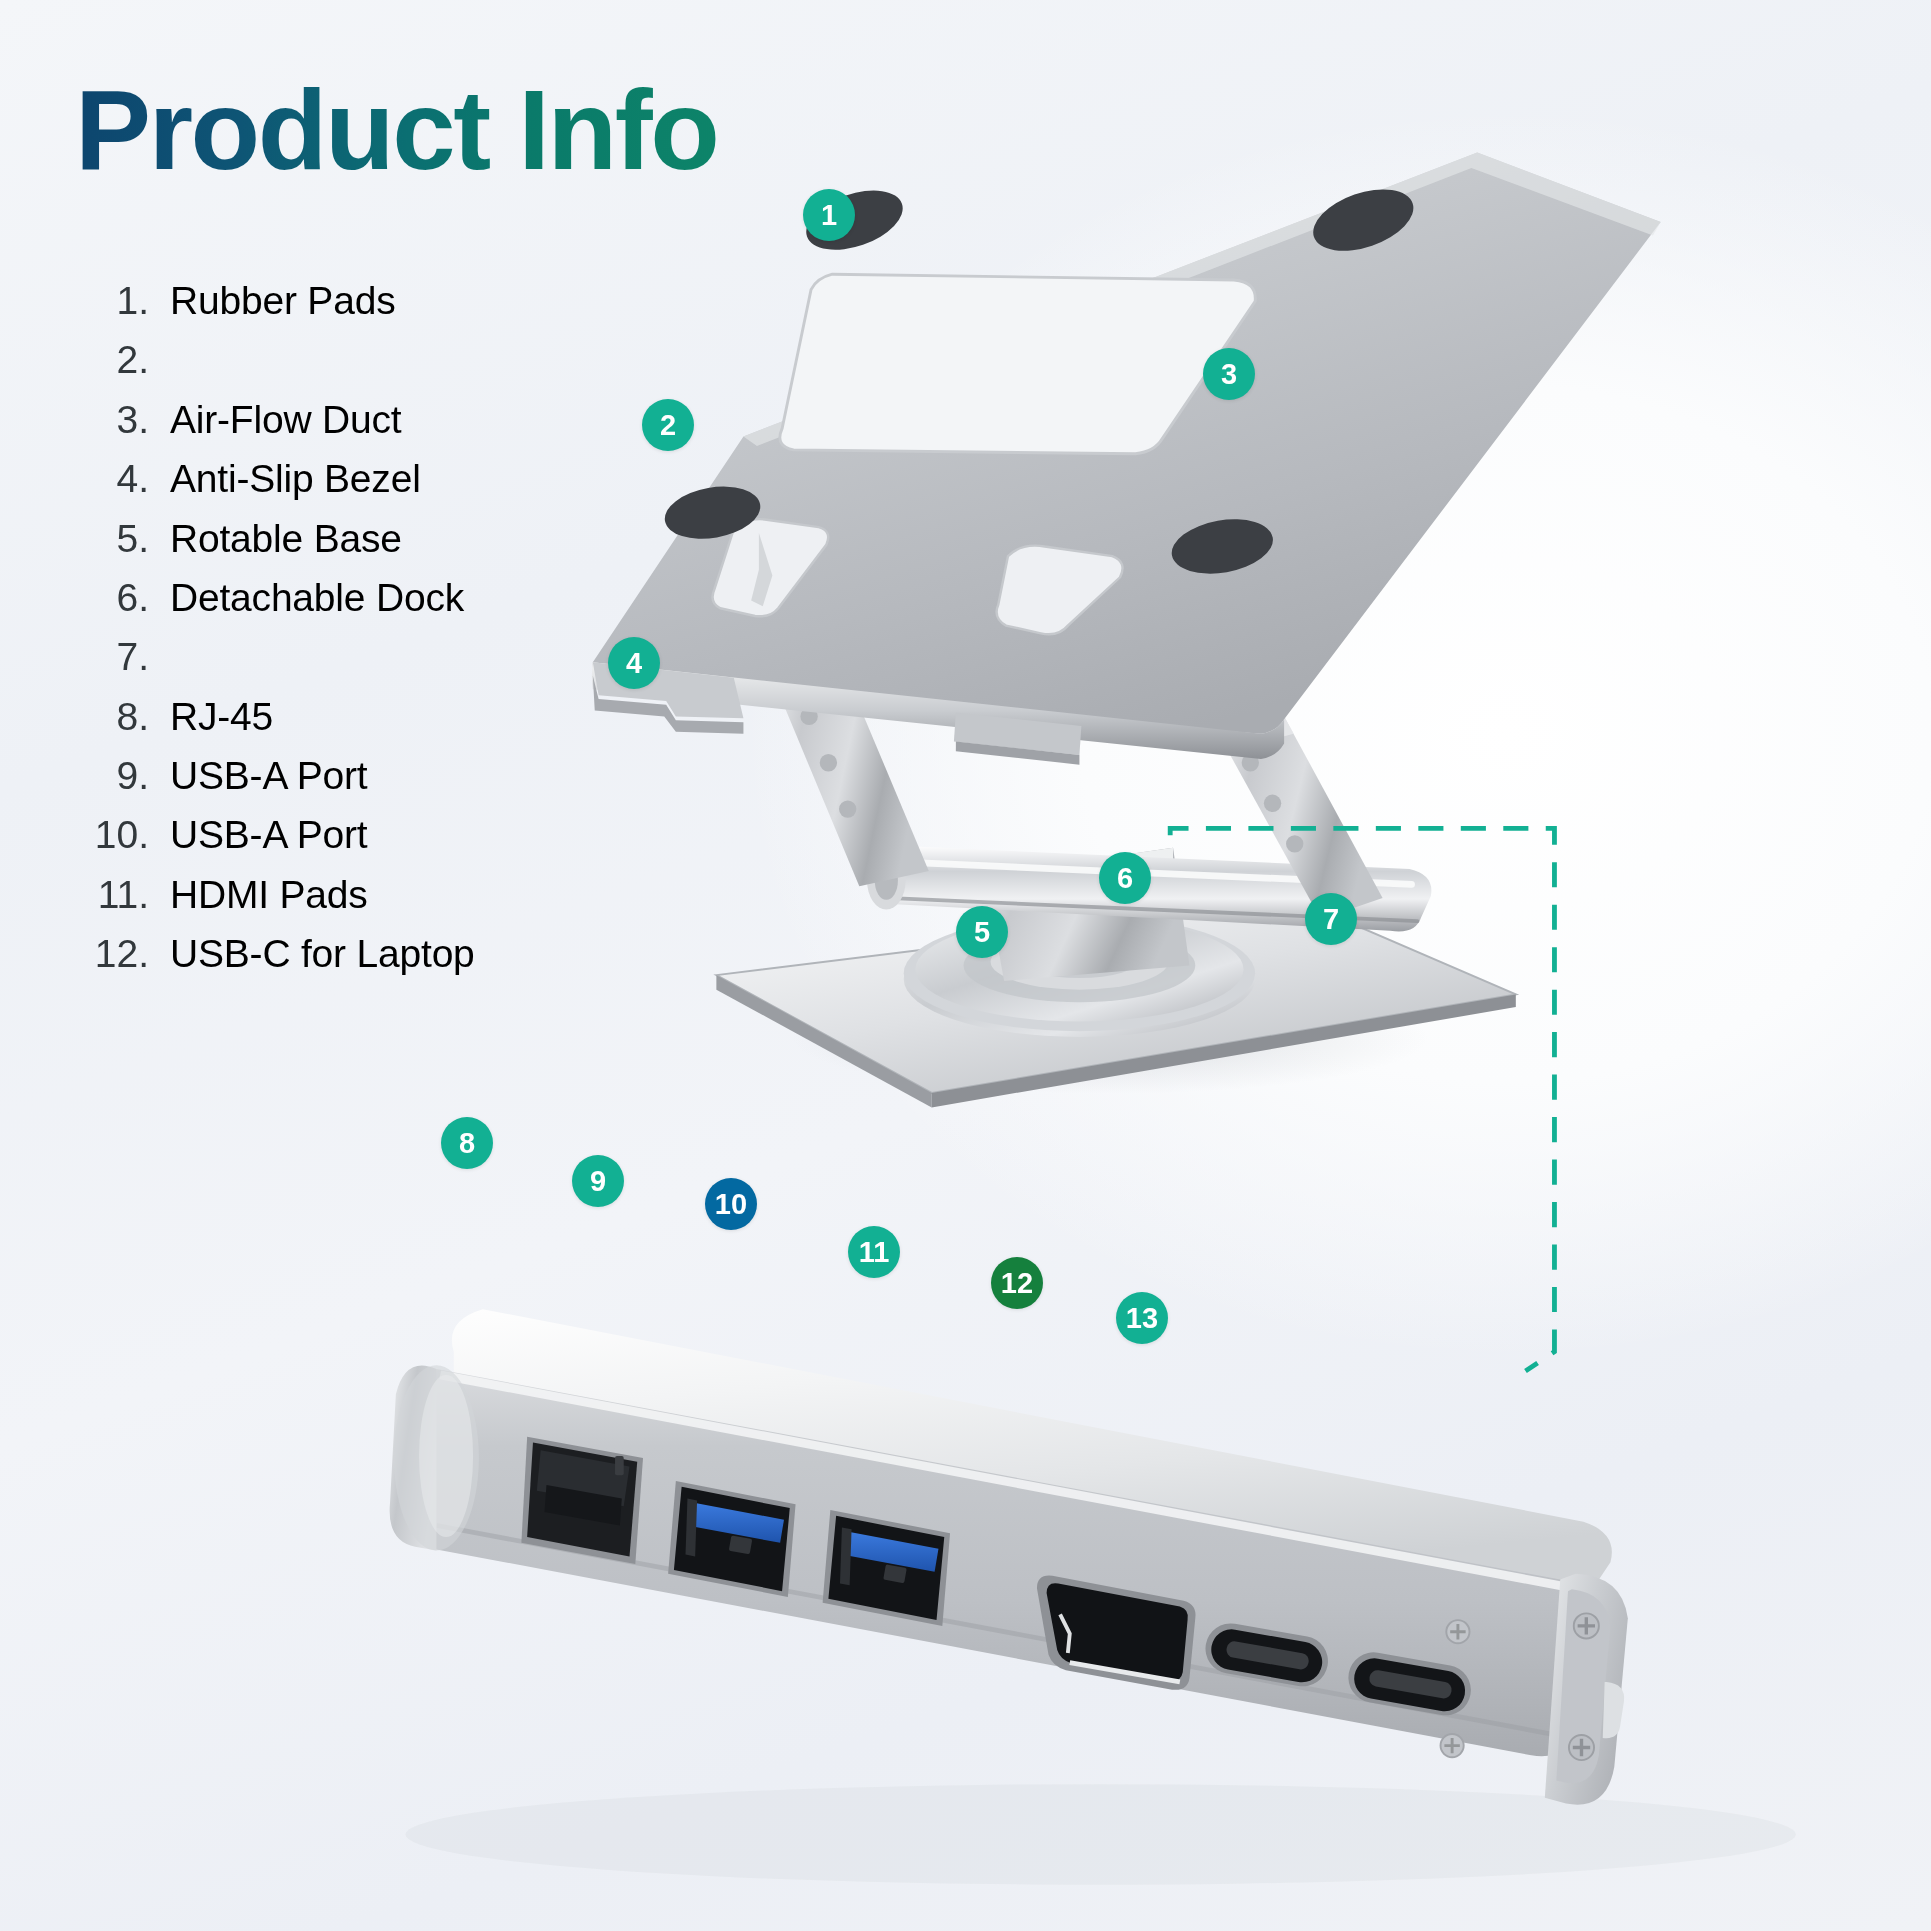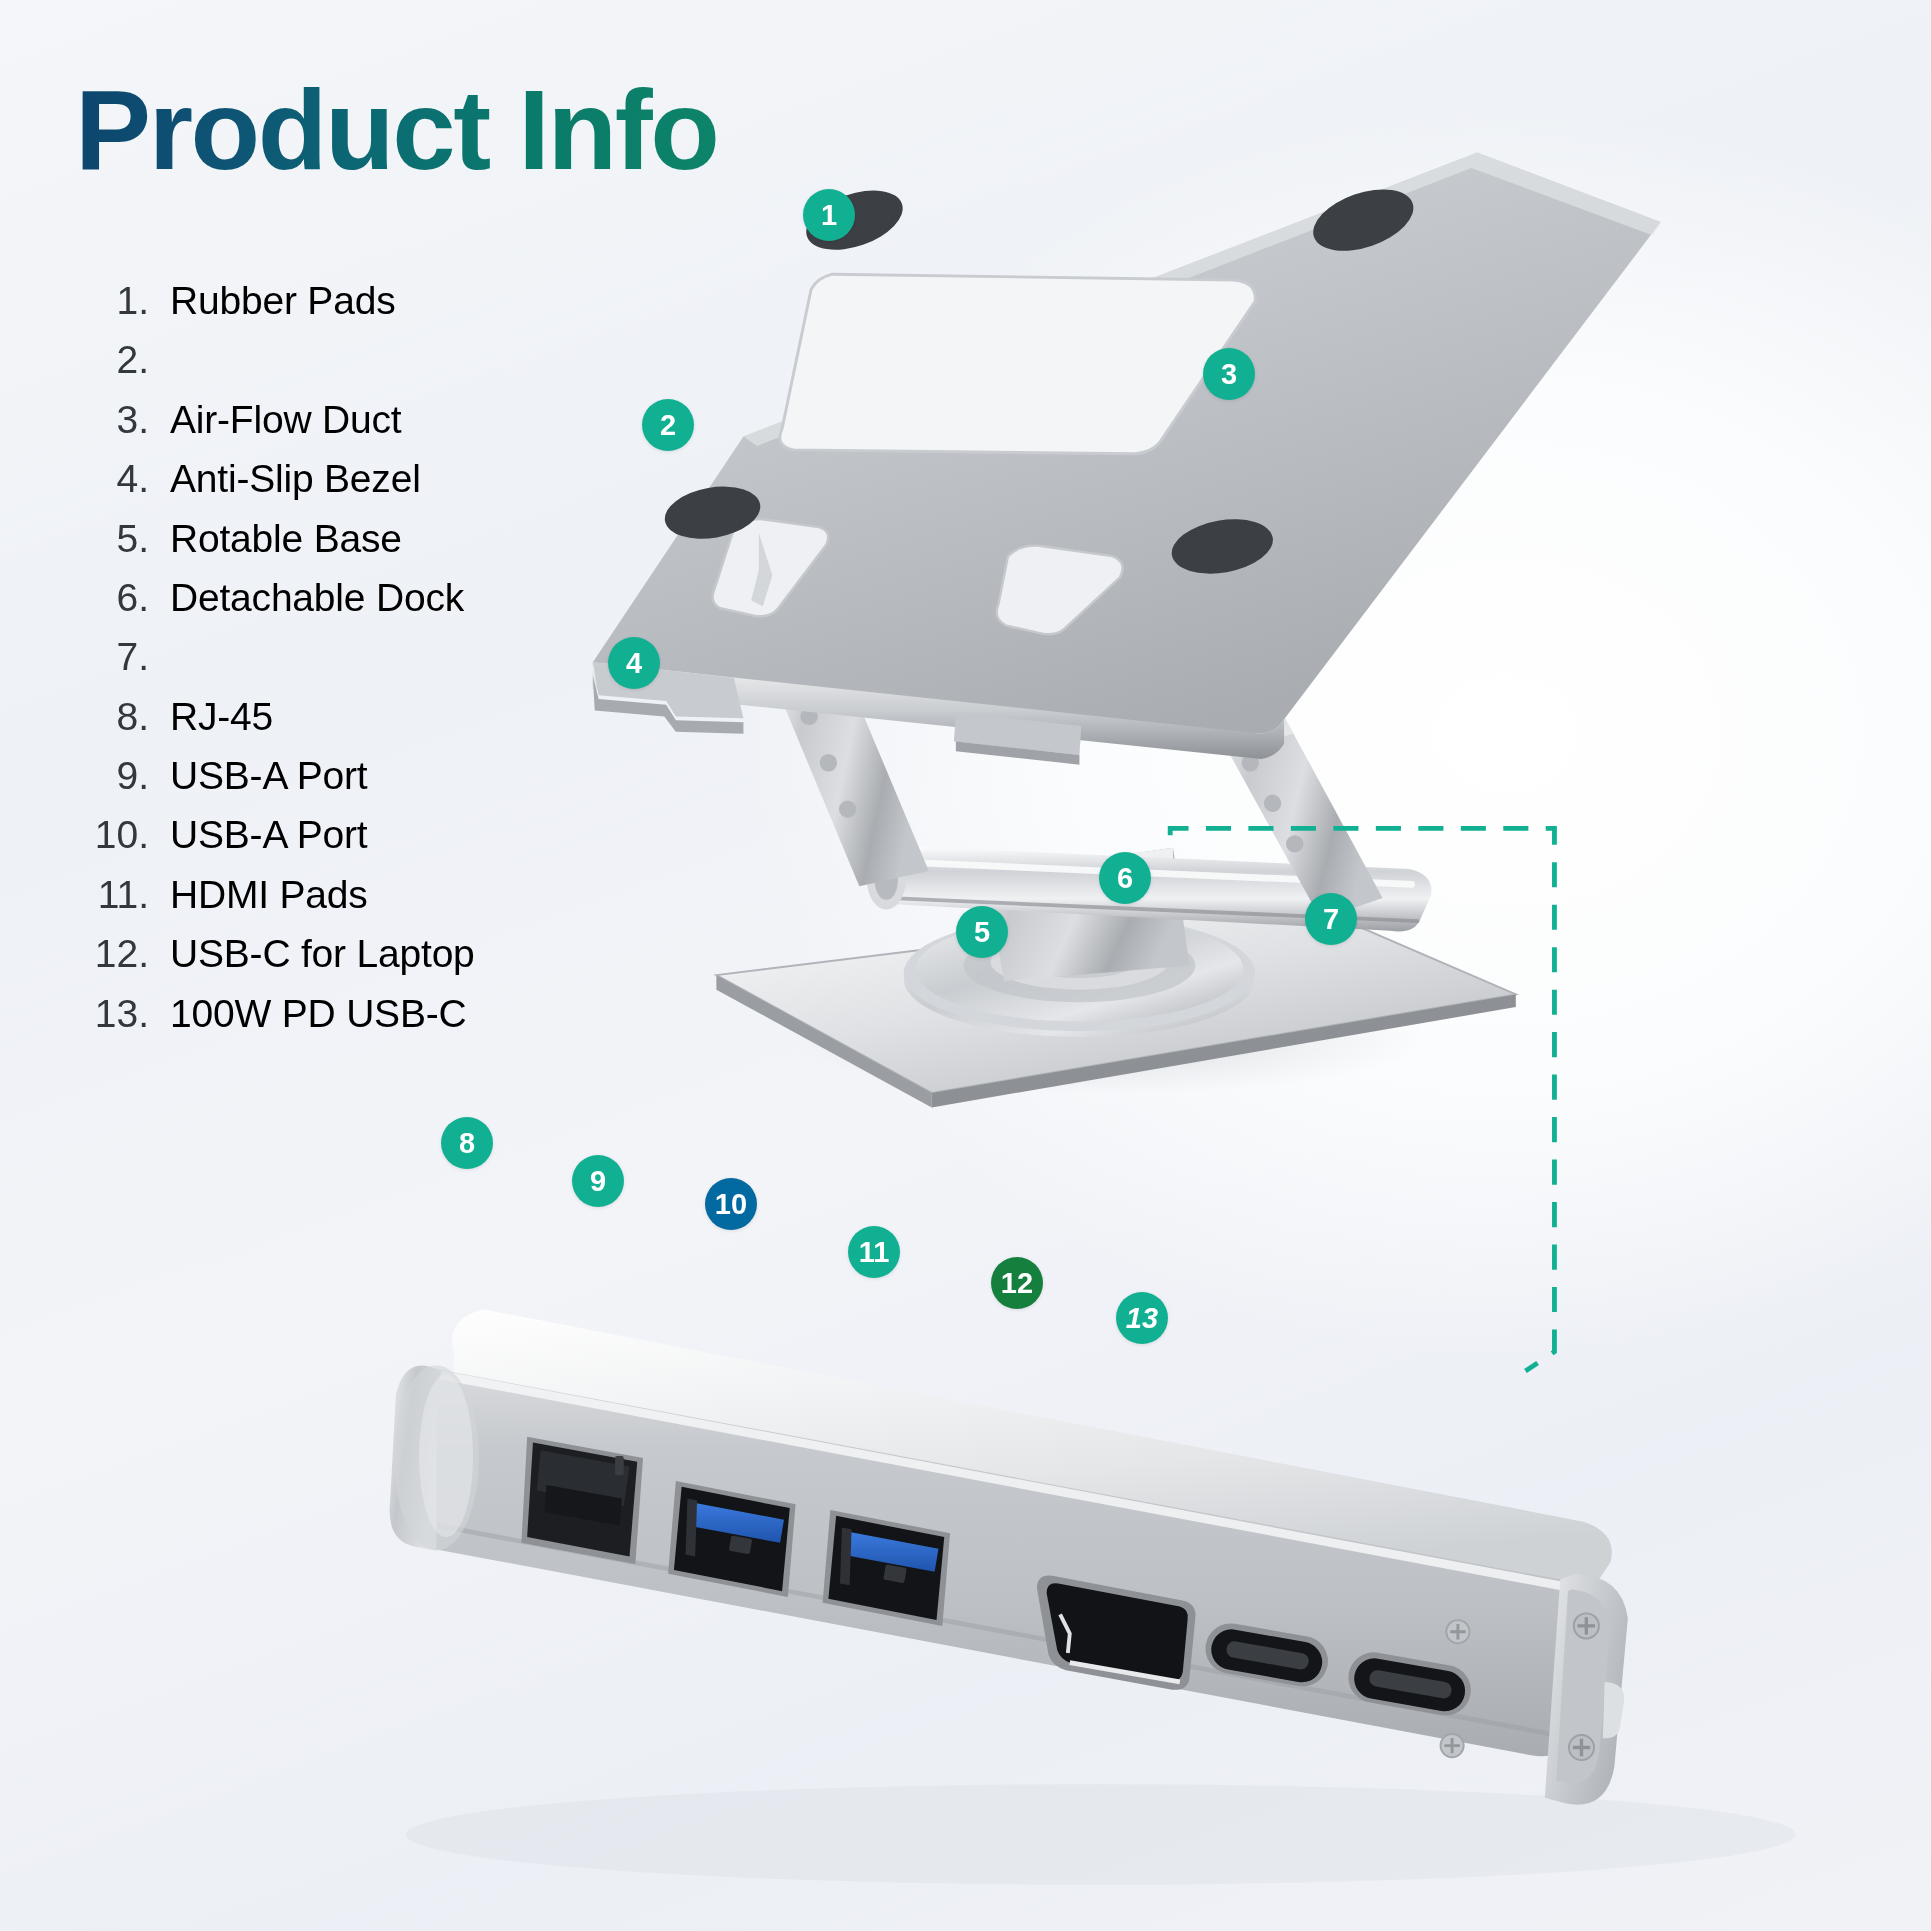--- a/index.html
+++ b/index.html
@@ -142,24 +142,20 @@
       <div class="li-label">USB-A Port</div>
     </div>
     <div class="li-row">
       <div class="li-num">11.</div>
       <div class="li-label">HDMI Pads</div>
     </div>
     <div class="li-row">
       <div class="li-num">12.</div>
       <div class="li-label">USB-C for Laptop</div>
     </div>
-    <div class="li-row">
-      <div class="li-num">13.</div>
-      <div class="li-label">100W PD USB-C</div>
-    </div>
   </div>
 
 <svg id="stand" viewBox="0 0 2000 2000">
   <defs>
     <linearGradient id="plateTop" x1="0" y1="0" x2="0.55" y2="1">
       <stop offset="0" stop-color="#d7d9dc"></stop>
       <stop offset="0.35" stop-color="#c6c9cd"></stop>
       <stop offset="0.72" stop-color="#b6b9be"></stop>
       <stop offset="1" stop-color="#a9acb1"></stop>
     </linearGradient>
@@ -394,15 +390,15 @@
     <div class="badge" style="left: 1203px; top: 348px; width: 52px; height: 52px; background: rgb(18, 176, 147);">3</div>
     <div class="badge" style="left: 608px; top: 637px; width: 52px; height: 52px; background: rgb(18, 176, 147);">4</div>
     <div class="badge" style="left: 956px; top: 906px; width: 52px; height: 52px; background: rgb(18, 176, 147);">5</div>
     <div class="badge" style="left: 1099px; top: 852px; width: 52px; height: 52px; background: rgb(18, 176, 147);">6</div>
     <div class="badge" style="left: 1305px; top: 893px; width: 52px; height: 52px; background: rgb(18, 176, 147);">7</div>
     <div class="badge" style="left: 441px; top: 1117px; width: 52px; height: 52px; background: rgb(18, 176, 147);">8</div>
     <div class="badge" style="left: 572px; top: 1155px; width: 52px; height: 52px; background: rgb(18, 176, 147);">9</div>
     <div class="badge" style="left: 705px; top: 1178px; width: 52px; height: 52px; background: #0369a1;">10</div>
     <div class="badge" style="left: 848px; top: 1226px; width: 52px; height: 52px; background: rgb(18, 176, 147);">11</div>
     <div class="badge" style="left: 991px; top: 1257px; width: 52px; height: 52px; background: #15803d;">12</div>
-    <div class="badge" style="left: 1116px; top: 1292px; width: 52px; height: 52px; background: rgb(18, 176, 147); font-style: italic;">13</div>
+    <div class="badge" style="left: 1116px; top: 1292px; width: 52px; height: 52px; background: rgb(18, 176, 147);">13</div>
   </div>
 
 
 </body></html>

